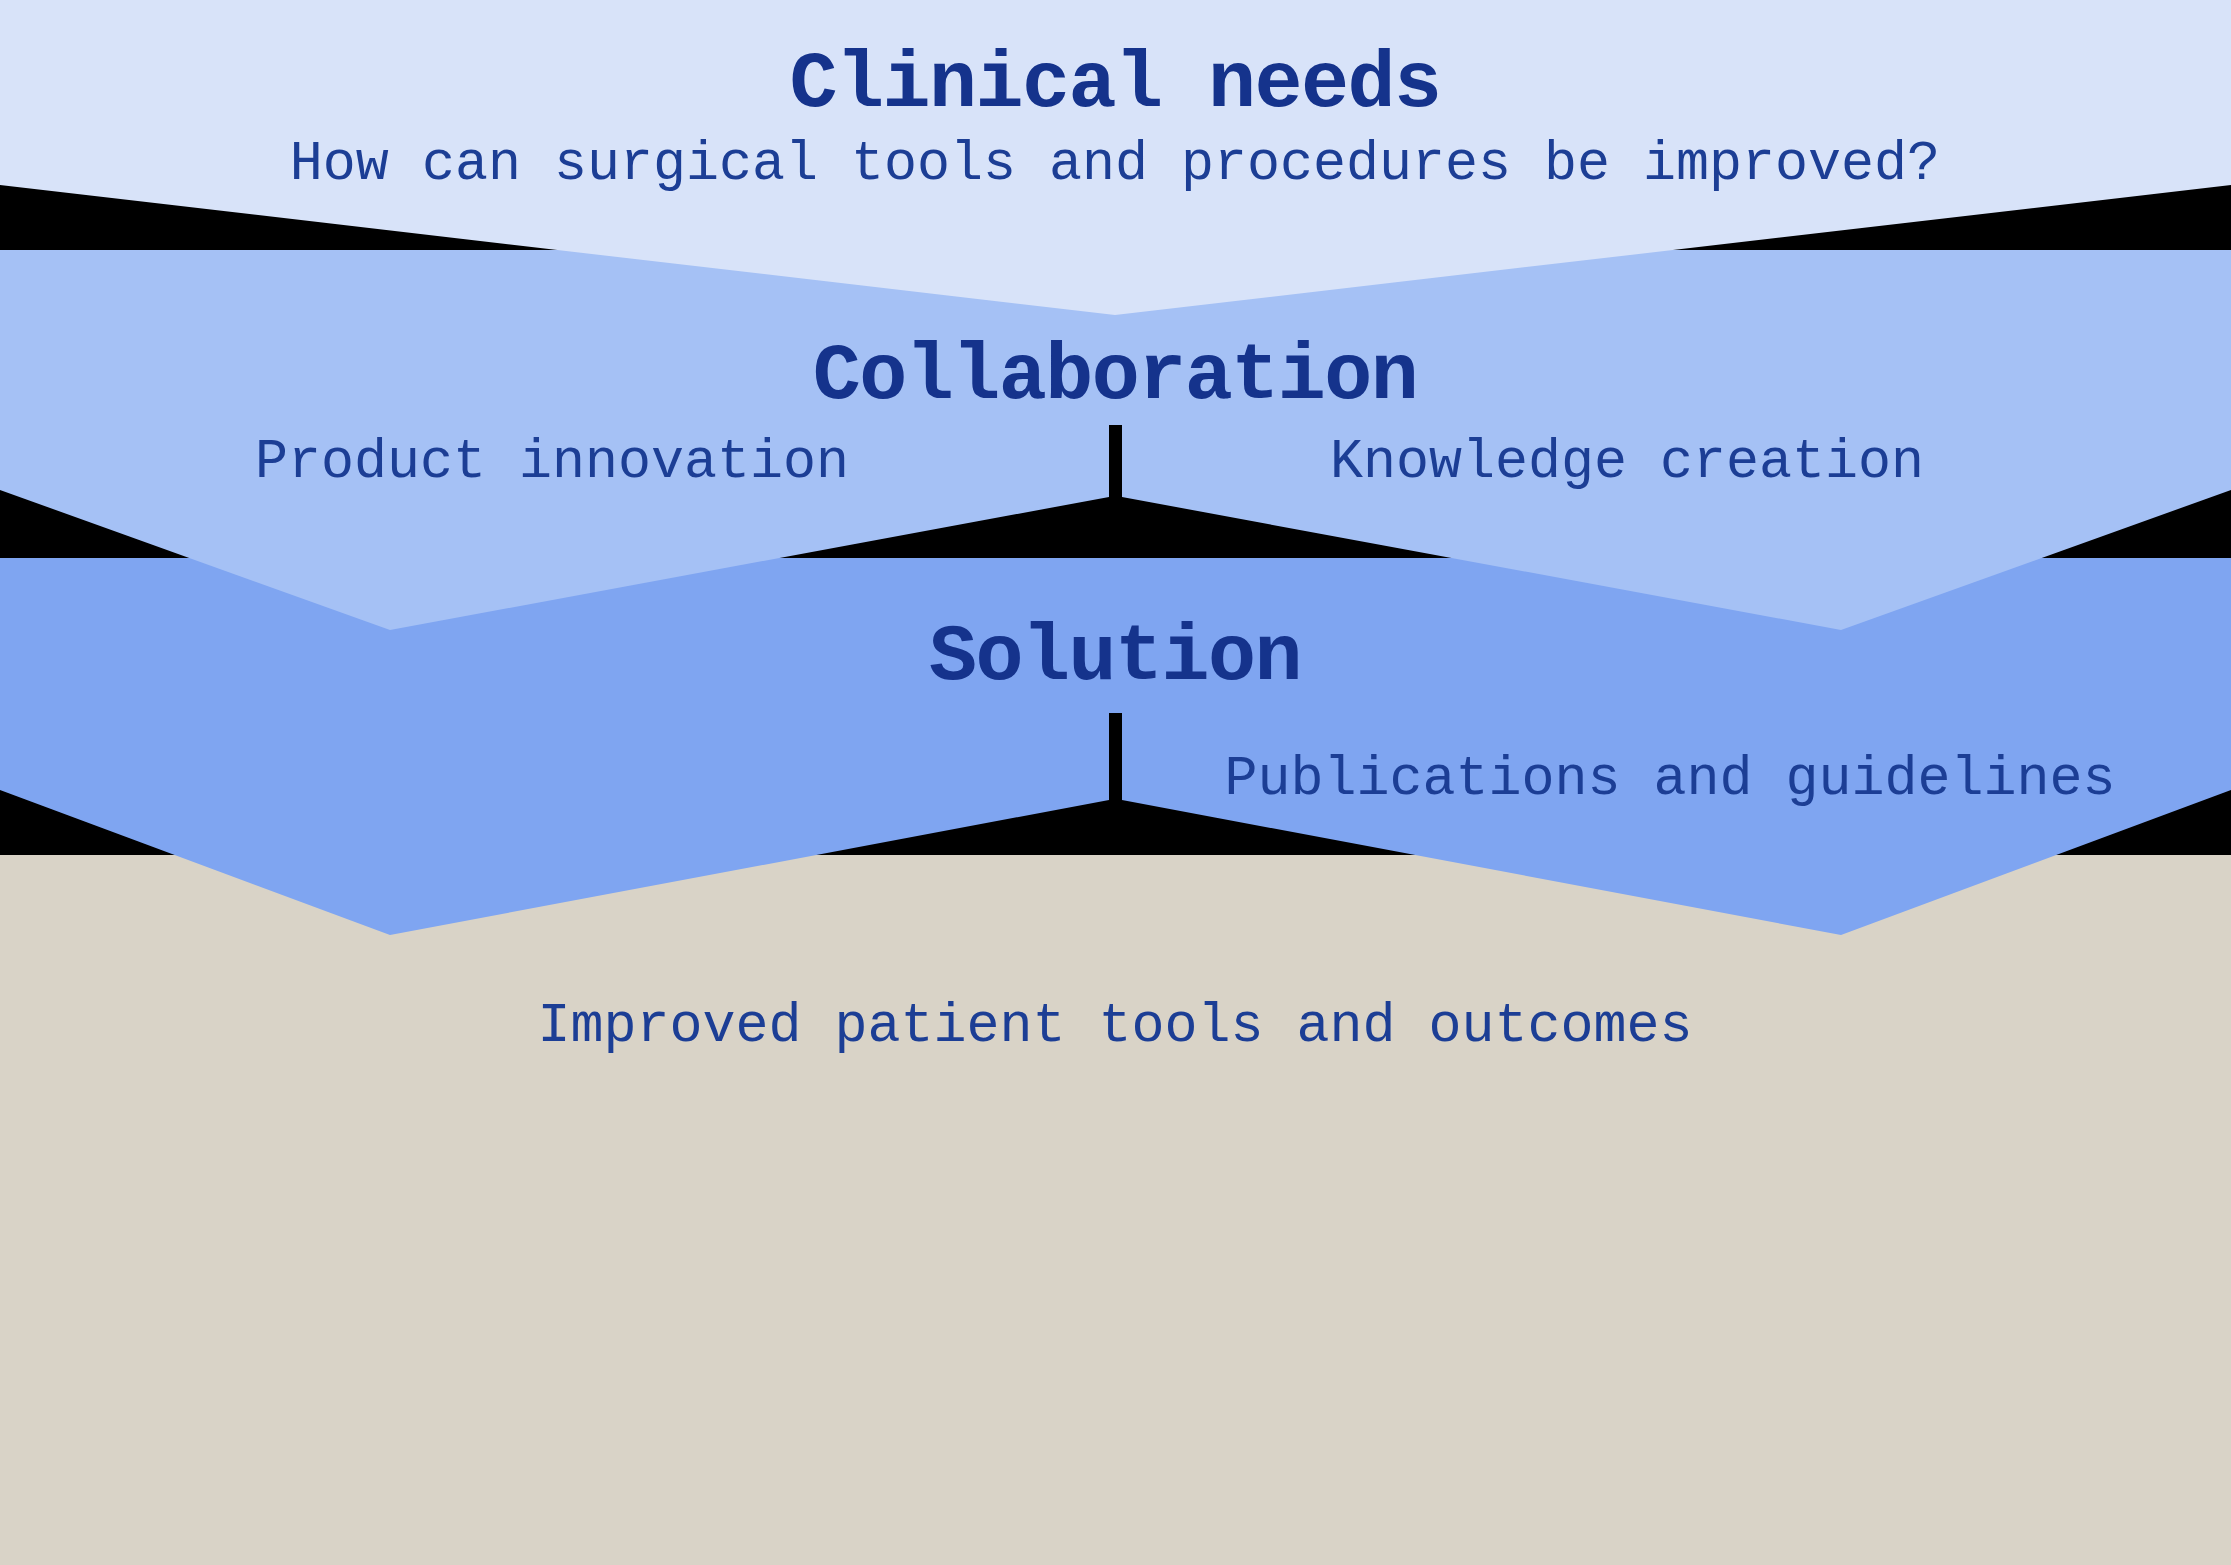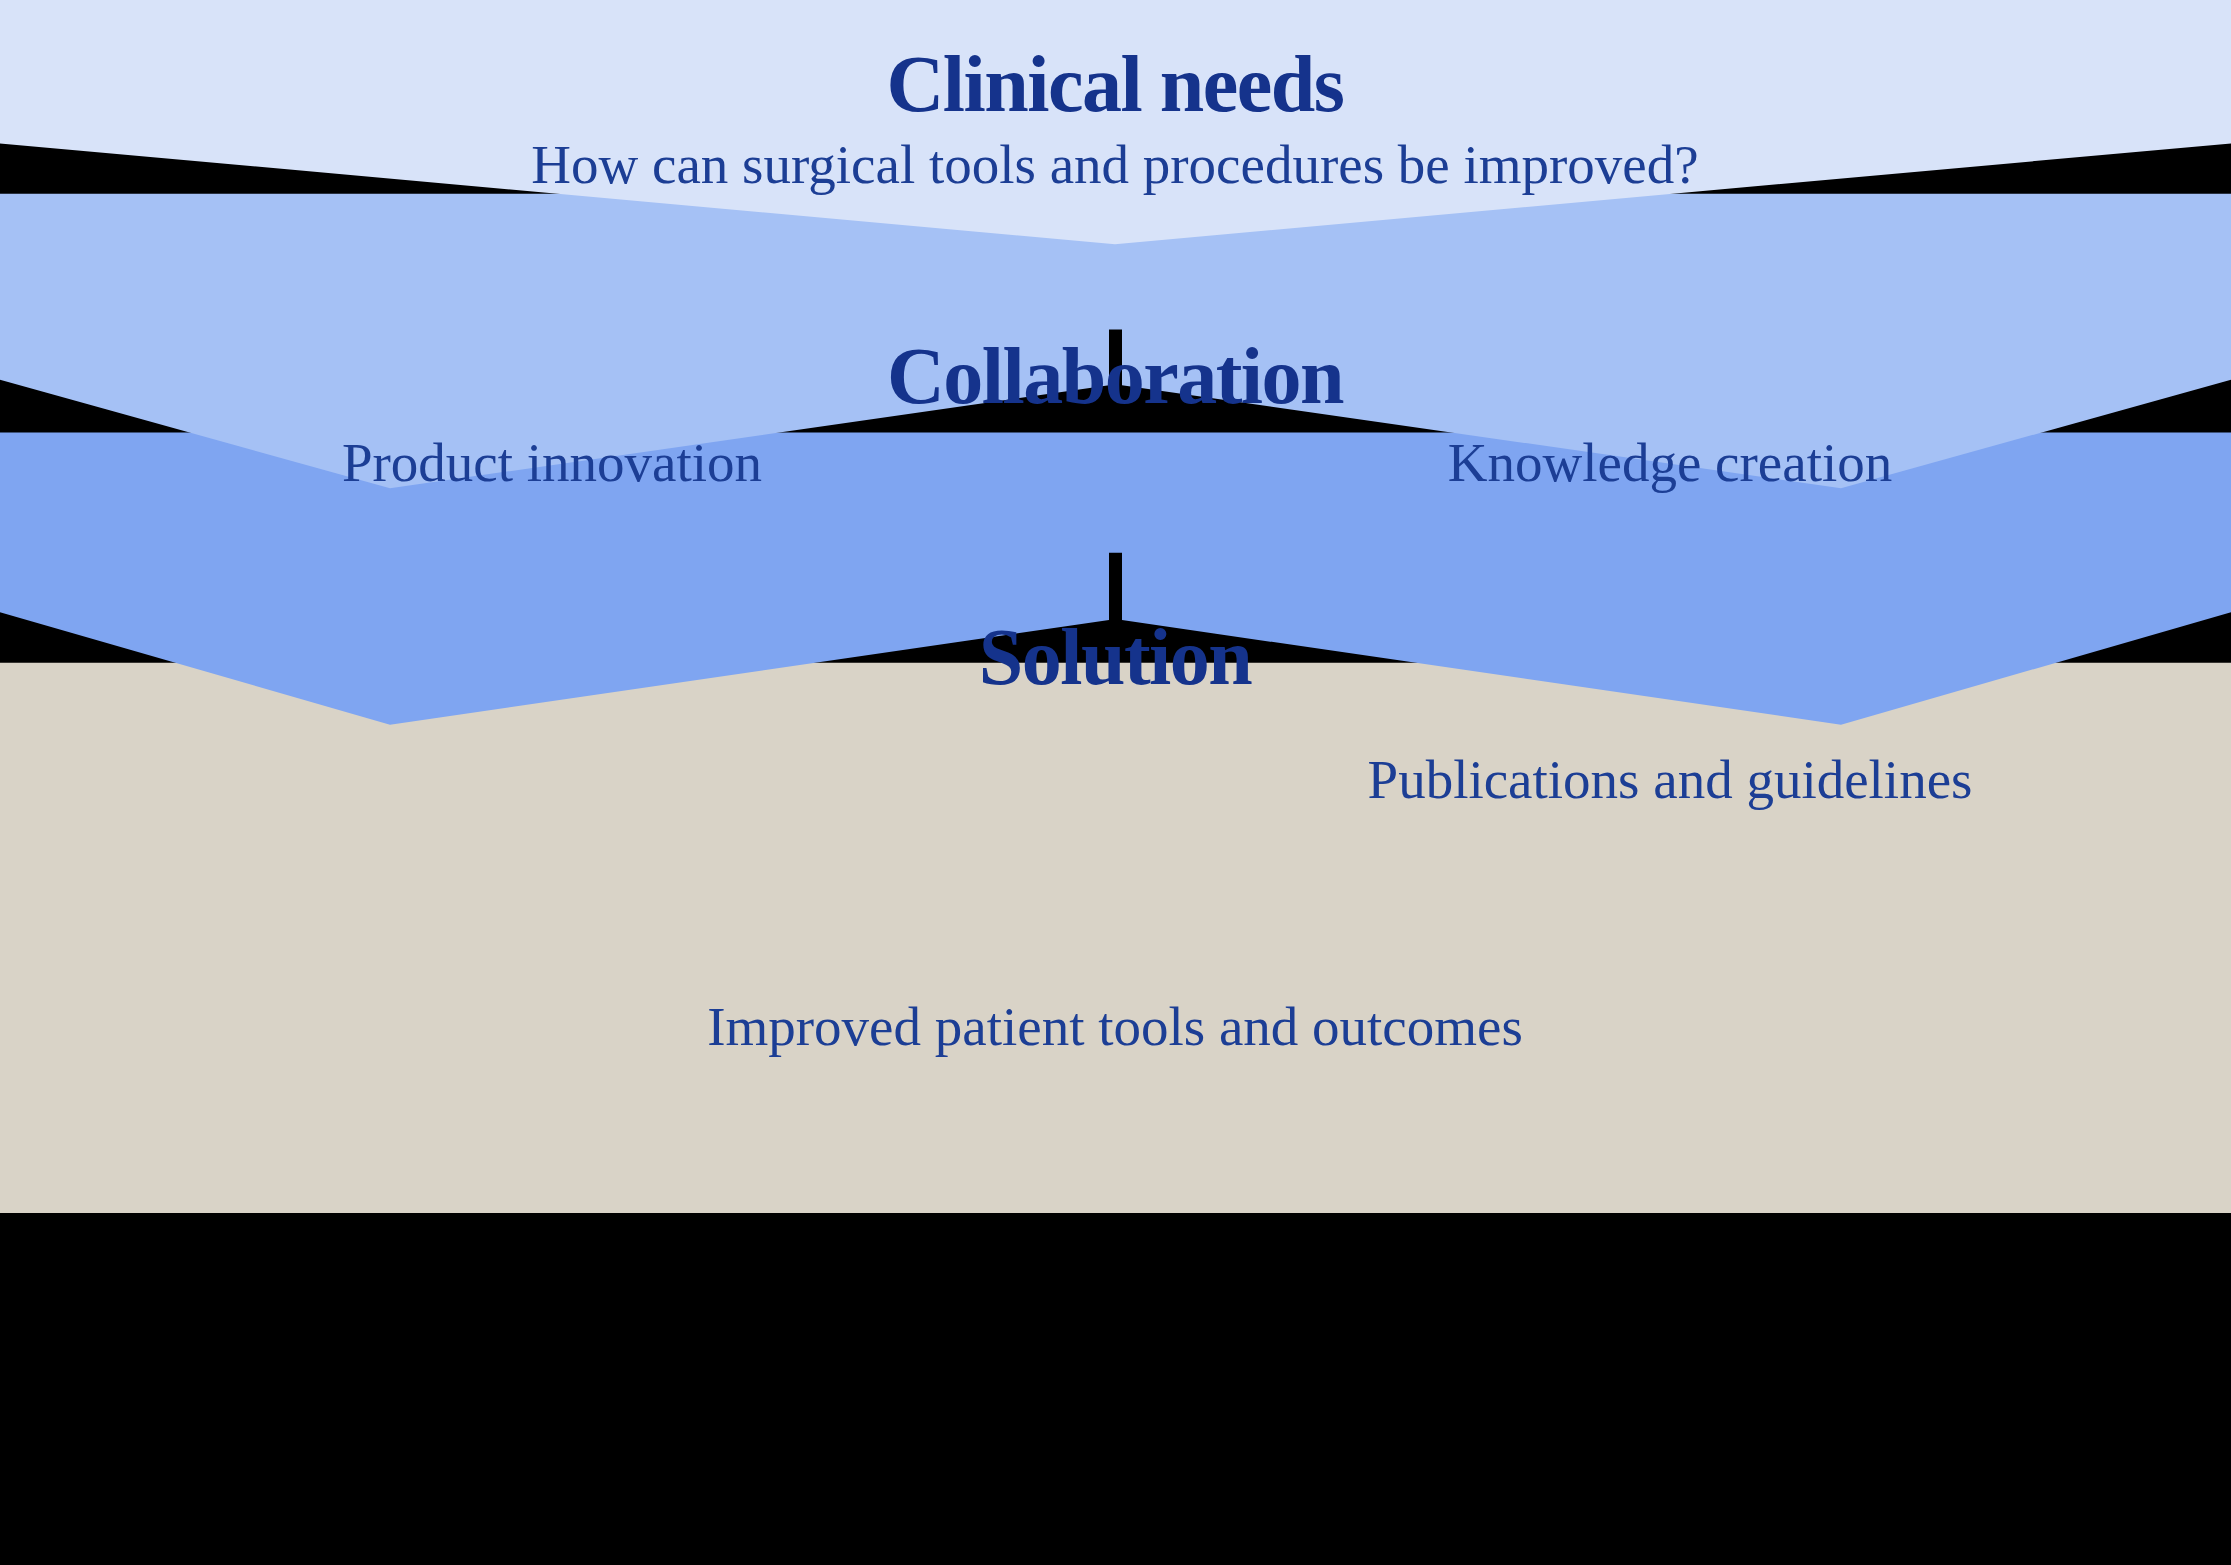--- a/index.html
+++ b/index.html
@@ -3,24 +3,24 @@
 <meta charset="utf-8">
 <style>
   html, body {
     margin: 0;
     padding: 0;
     background: #000;
   }
   .canvas {
     position: relative;
     width: 2231px;
-    height: 1213px;
+    height: 1565px;
     background: var(--background, #000);
     overflow: hidden;
-    font-family: Liberation Serif, serif;
+    font-family: Liberation Mono, monospace;
   }
   .bands {
     position: absolute;
     left: 0;
     top: 0;
     width: 100%;
     height: 100%;
     display: block;
   }
   .t {
@@ -52,20 +52,20 @@
     <polygon points="0,558 2231,558 2231,790 1841,935 1122,800 1122,713 1109,713 1109,800 390,935 0,790" fill="#7fa5f1"></polygon>
     <polygon points="0,250 2231,250 2231,490 1841,630 1122,497 1122,425 1109,425 1109,497 390,630 0,490" fill="#a5c1f5"></polygon>
     <polygon points="0,0 2231,0 2231,185 1115,315 0,185" fill="#d8e3f9"></polygon>
   </svg>
 
   <div class="t title" style="left:1115px; top:84px;">Clinical needs</div>
   <div class="t label" style="left:1115px; top:164px;">How can surgical tools and procedures be improved?</div>
 
   <div class="t title" style="left:1115px; top:368px;margin-top:8px;">Collaboration</div>
   <div class="t label" style="left:552px; top:462px;">Product innovation</div>
-  <div class="t label" style="left:1670px; top:462px;">Knowledge creation</div>
+  <div class="t label" style="left:1627px; top:462px;">Knowledge creation</div>
 
   <div class="t title" style="left:1115px; top:657px;">Solution</div>
   <div class="t label" style="left:1670px; top:751px;margin-top:28px;">Publications and guidelines</div>
 
   <div class="t label" style="left:1115px; top:1026px;">Improved patient tools and outcomes</div>
 
 </div>
 
 </body></html>

